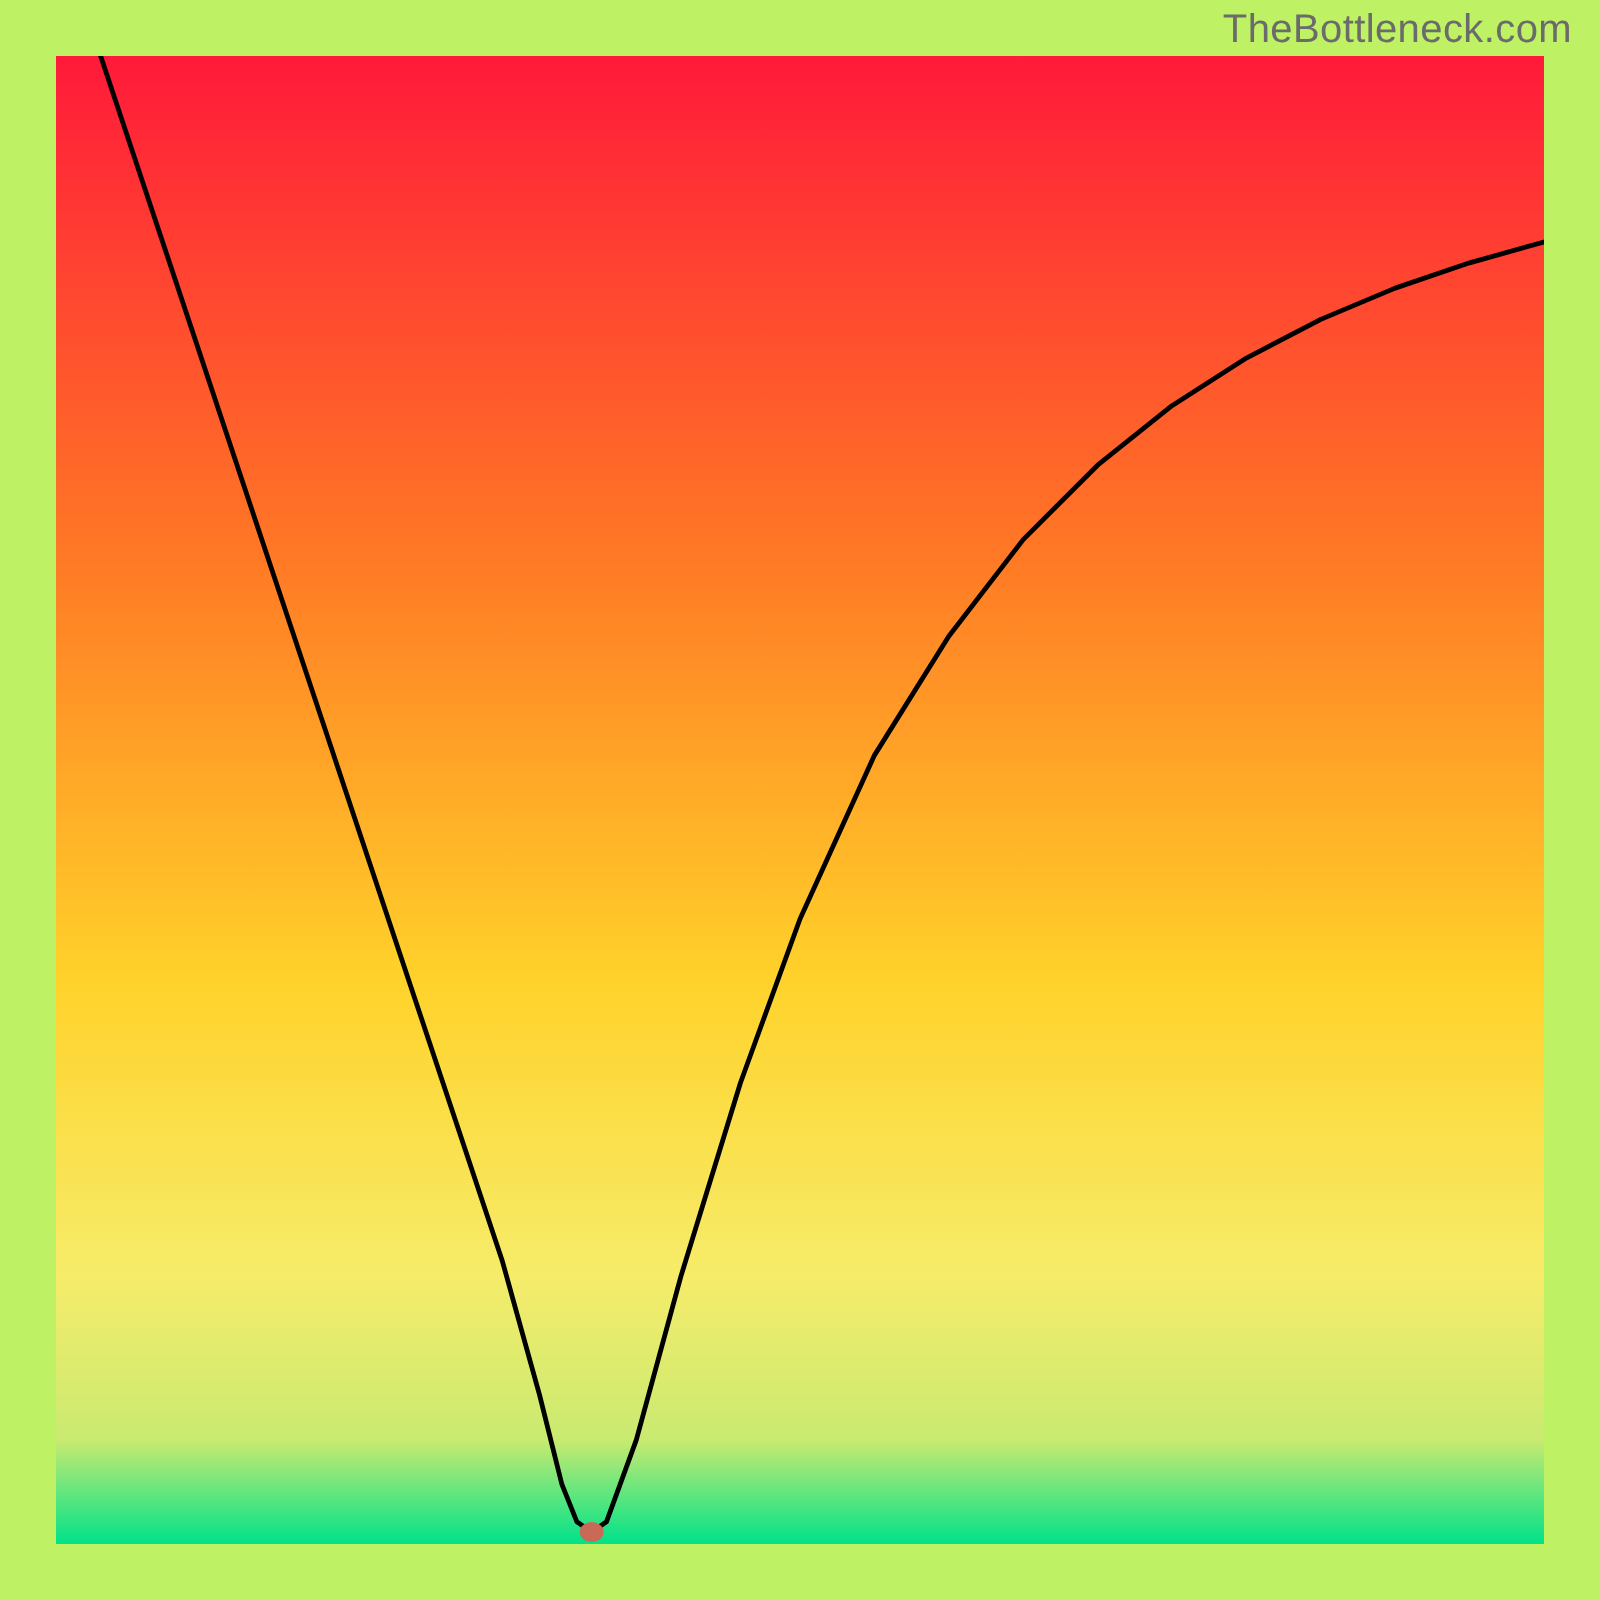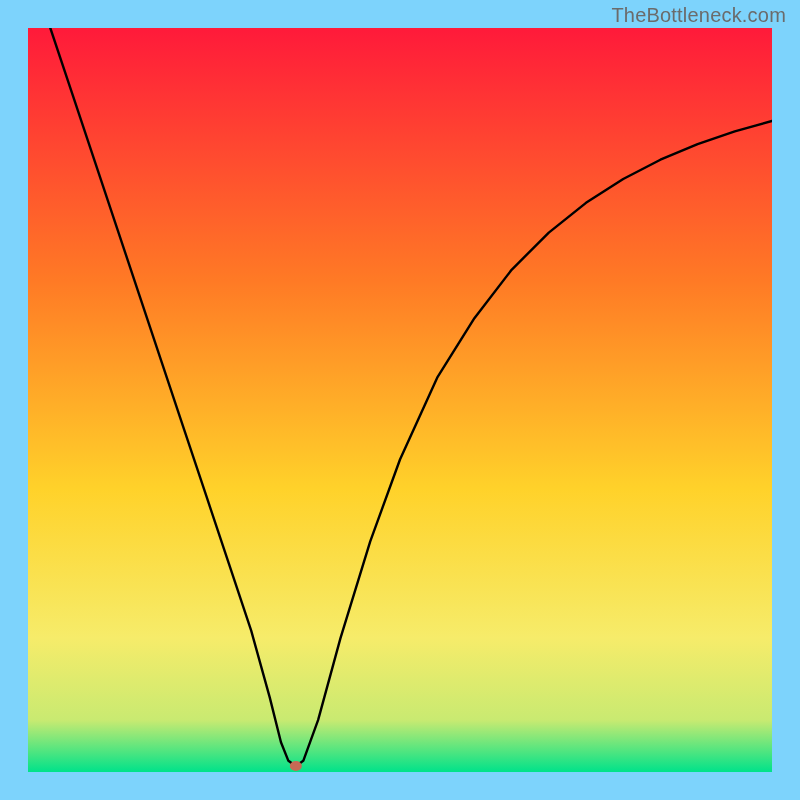--- a/index.html
+++ b/index.html
@@ -8,21 +8,21 @@
     width: 800px;
     height: 800px;
     background: #000;
     overflow: hidden;
     font-family: Arial, Helvetica, sans-serif;
   }
   .stage {
     position: relative;
     width: 800px;
     height: 800px;
-    background: #7dd3fc;
+    background: #bef264;
     text-align: center;
   }
   .watermark {
     position: absolute;
     top: 4px;
     right: 14px;
     font-size: 20px;
     font-weight: 500;
     color: #6b6b6b;
     letter-spacing: 0.2px;

